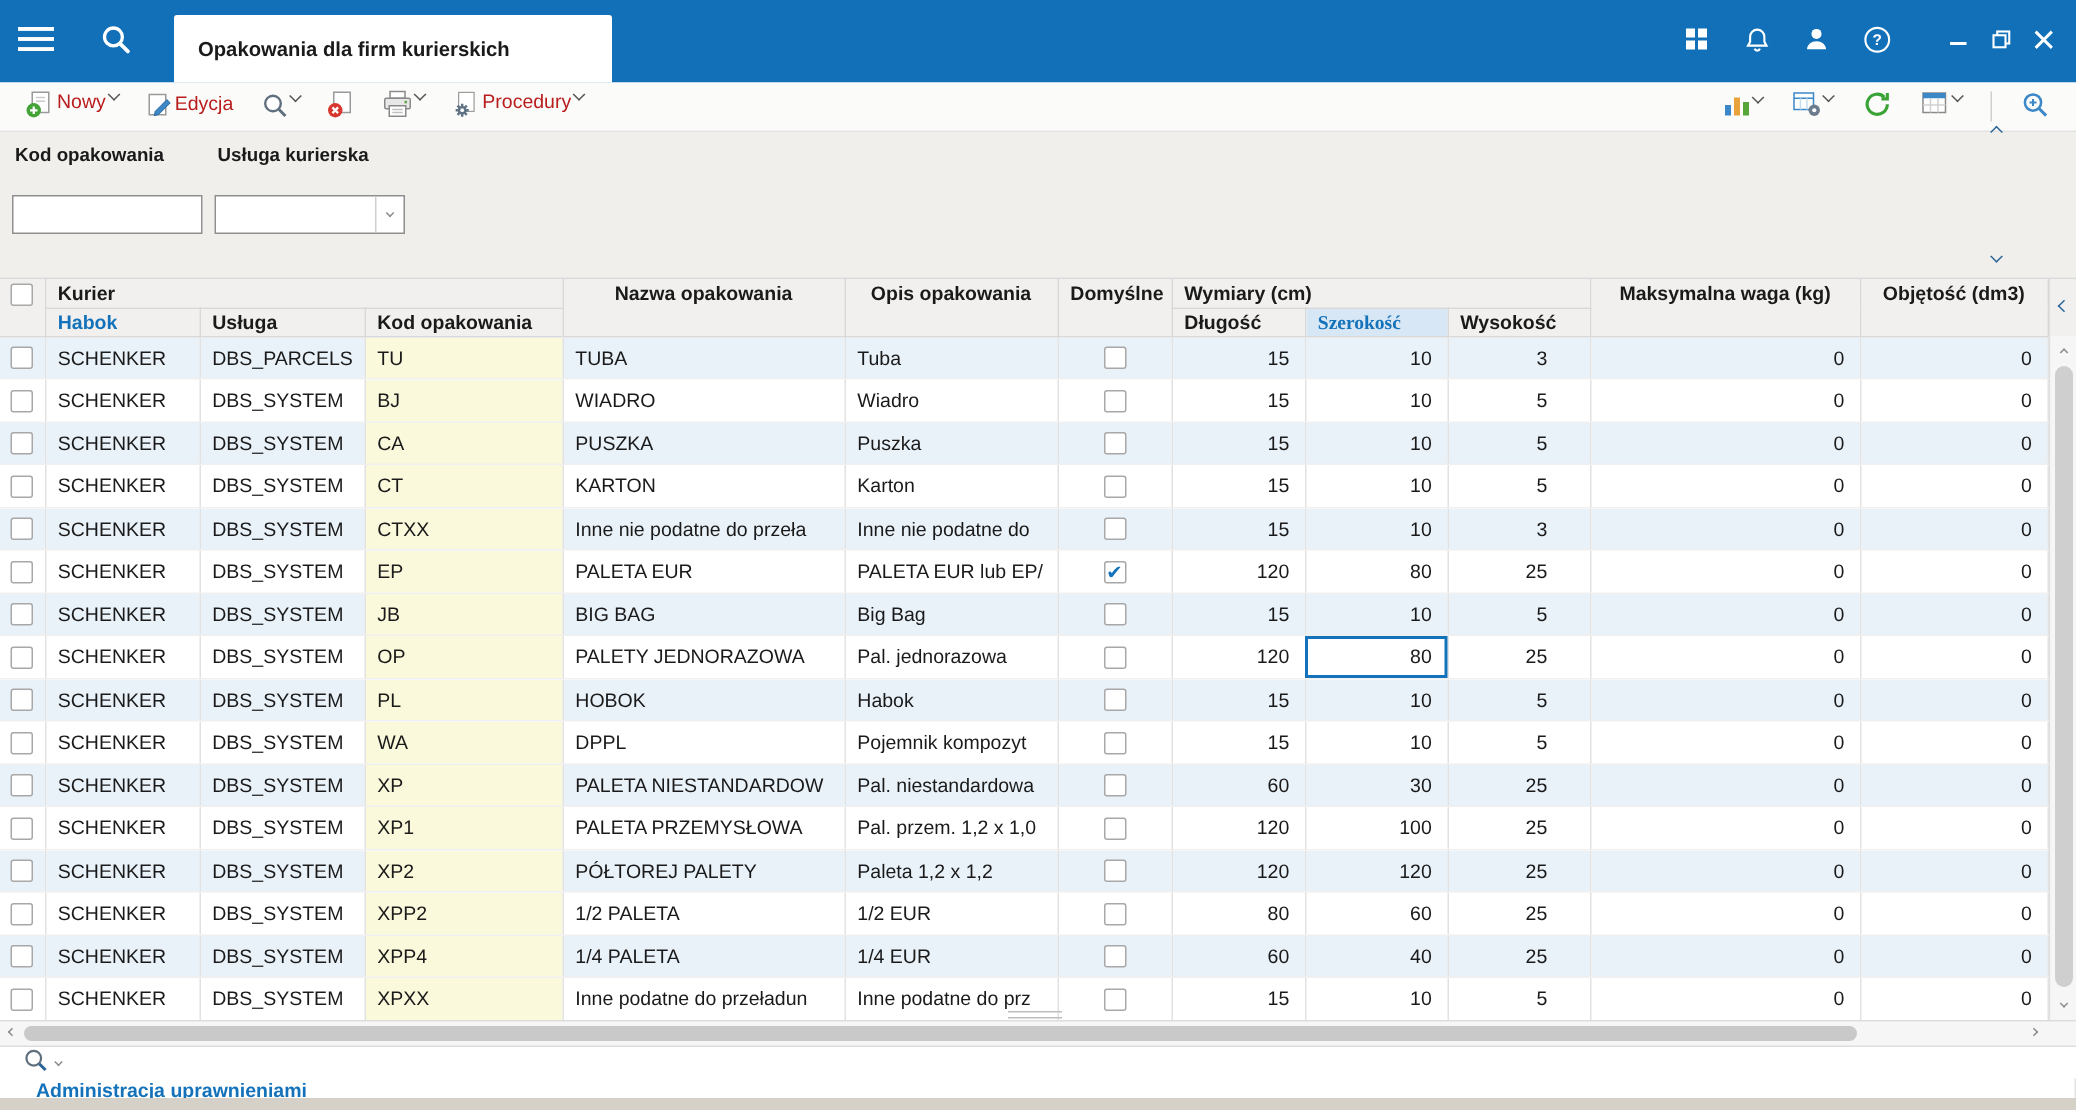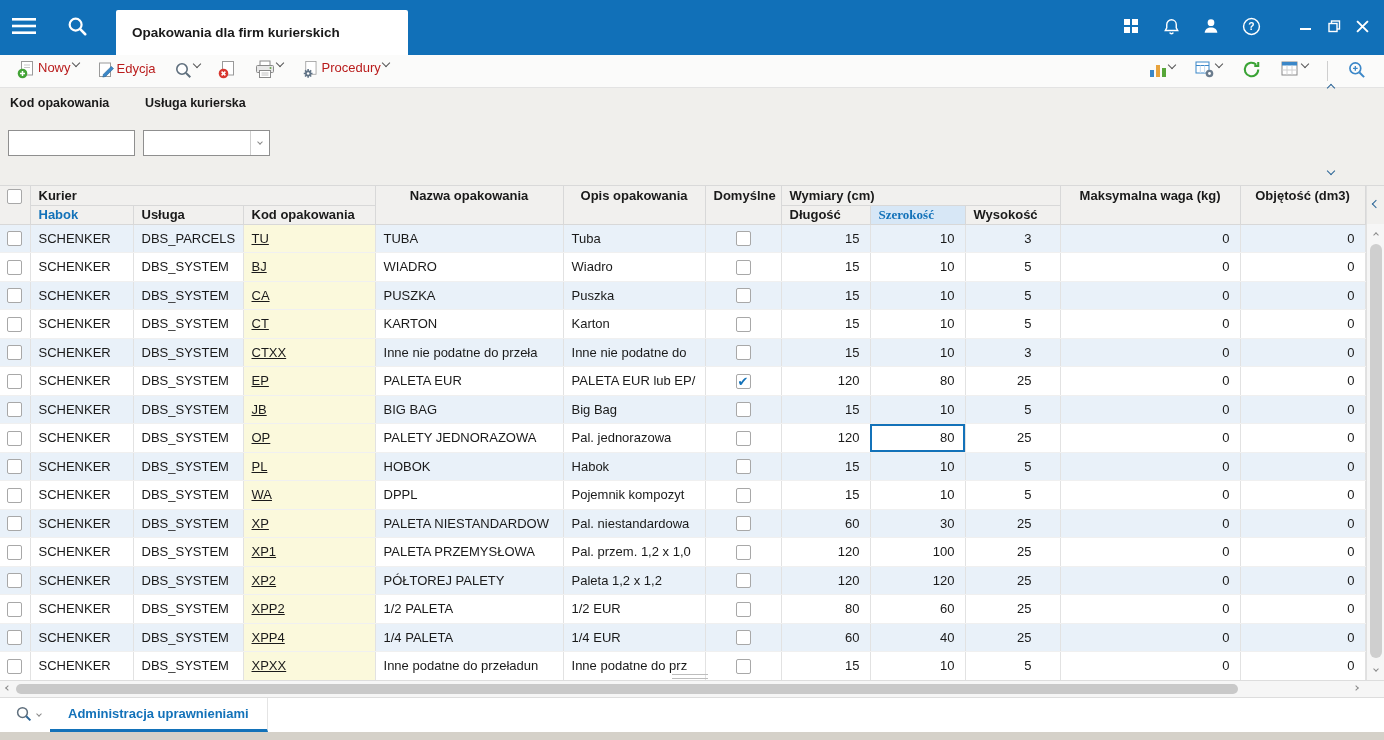--- a/index.html
+++ b/index.html
@@ -49,21 +49,21 @@
   
   .table-wrap{height:495px;display:flex;flex:0 0 auto;position:relative;border-top:1px solid #d9d9d9;}
   table{border-collapse:collapse;table-layout:fixed;width:1365px;flex:0 0 auto;align-self:flex-start;}
   thead th{background:var(--headbg);font-weight:bold;font-size:13px;text-align:left;padding:0 8px;height:19px;border-right:1px solid #d8d8d8;border-bottom:1px solid #d8d8d8;white-space:nowrap;overflow:hidden;cursor:pointer;margin-top:44px;}
   thead tr.h1 th[rowspan]{vertical-align:top;padding-top:2px;text-align:center;}
   thead th.cbh{vertical-align:bottom;text-align:center;padding:0 0 2px 0;}
   thead th.blue{color:var(--accent);}
   thead th.hl{background:#d7e7f6;font-family:Liberation Serif, serif;}
   tbody td{height:28.5px;padding:0 8px;border-right:1px solid #e2e2e2;border-bottom:1px solid #f0f0f0;white-space:nowrap;overflow:hidden;font-size:13px;background:#fff;cursor:default;}
   tbody tr.stripe td{background:var(--stripe);}
-  tbody td.yellow{background:var(--yellow) !important;text-decoration:underline;}
+  tbody td.yellow{background:var(--yellow) !important;}
   tbody td.num{text-align:right;padding-right:10px;}
   tbody td.num-wys{text-align:right;padding-right:28px;}
   tbody td.center{text-align:center;}
   tbody td.cbc{padding:0;text-align:center;}
   tbody td.sel{outline:2px solid var(--accent);outline-offset:-2px;background:#fff !important;}
   .cb{display:inline-block;width:15px;height:15px;border:1px solid #a8a8a8;border-radius:2px;background:#fff;vertical-align:middle;position:relative;cursor:pointer;}
   .cb.checked::after{content:"✔";position:absolute;left:0;top:-1px;width:100%;text-align:center;color:var(--accent);font-size:13px;font-weight:bold;line-height:16px;}
 
   
   .side-rail{width:19px;flex:0 0 auto;display:flex;flex-direction:column;background:#fafafa;border-left:1px solid #e0e0e0;height:100%;}
@@ -77,21 +77,21 @@
 
   
   .hscroll{height:18px;background:#f6f6f6;border-top:1px solid #ddd;border-bottom:1px solid #ddd;position:relative;flex:0 0 auto;}
   .h-arrow{position:absolute;top:0;width:16px;height:100%;display:flex;align-items:center;justify-content:center;background:transparent;border:none;cursor:pointer;}
   .h-arrow.left{left:0;}
   .h-arrow.right{right:20px;}
   .hthumb{position:absolute;left:16px;top:3px;width:1222px;height:10px;background:#c9c9c9;border-radius:6px;cursor:grab;}
 
   
   .bottombar{height:42px;display:flex;flex-direction:column;flex:0 0 auto;}
-  .bb-content{height:34px;background:#fff;display:flex;align-items:stretch;padding-left:6px;}
+  .bb-content{height:34px;background:#fff;display:flex;align-items:stretch;padding-left:6px;flex-direction:column;}
   .bb-icon-btn{width:44px;display:flex;align-items:center;justify-content:center;gap:4px;background:transparent;border:none;cursor:pointer;}
   .bb-tab{display:flex;align-items:center;padding:0 18px;color:var(--accent);font-weight:bold;font-size:13px;border-bottom:3px solid var(--accent);border-right:1px solid #e4e4e4;background:#fff;cursor:pointer;white-space:nowrap;}
   .window-strip{height:8px;background:#d5d1c9;}
 </style>
 </head>
 <body>
 
 <div class="app">
 
   <header class="titlebar">

